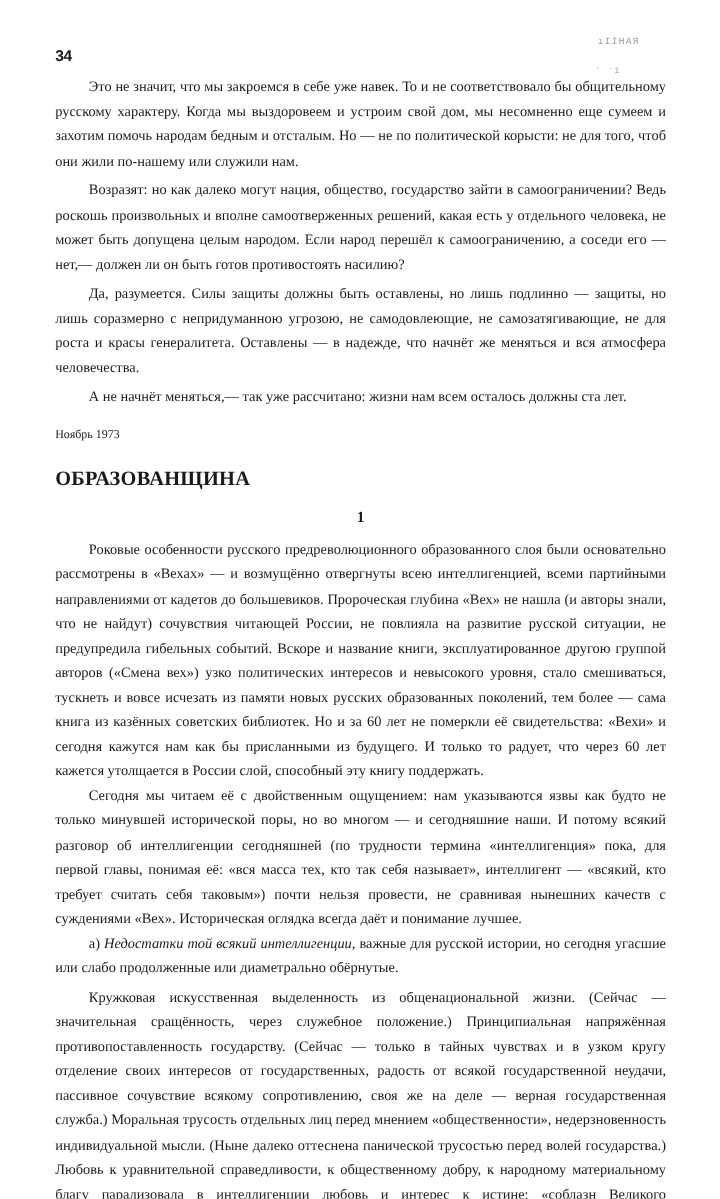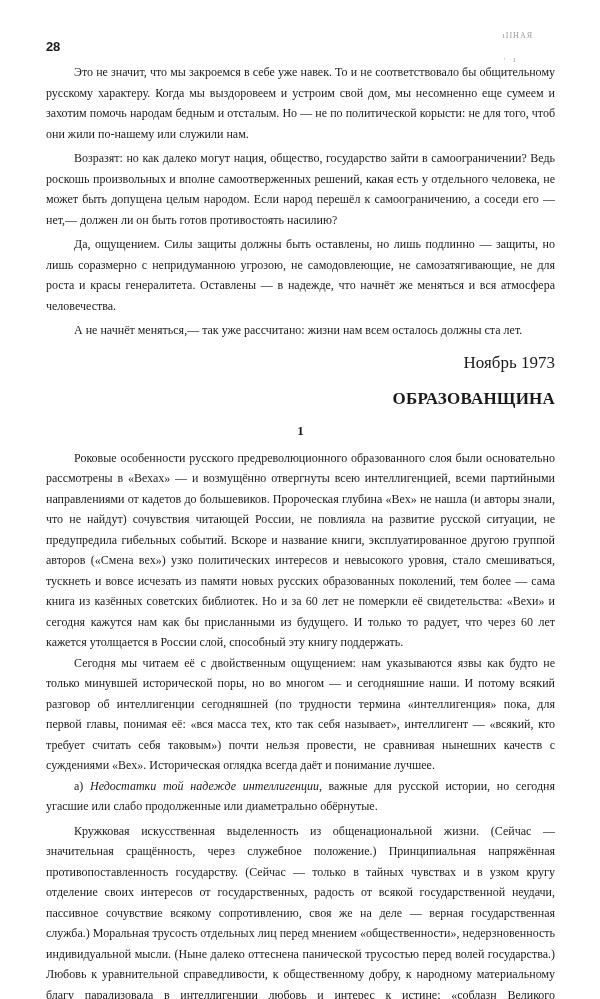--- a/index.html
+++ b/index.html
@@ -39,45 +39,44 @@
       position: absolute;
       right: 0;
       top: 4px;
       font-family: "Liberation Sans", "DejaVu Sans", sans-serif;
       font-weight: bold;
       font-size: 14.5px;
       letter-spacing: 0.3px;
     }
     .stamp-mark {
       position: absolute;
-      font-family: Liberation Serif, serif;
+      font-family: Liberation Mono, monospace;
       font-size: 8px;
       color: #9a9a9a;
       letter-spacing: 1px;
     }
     .stamp-top { right: 22px; top: -5px; }
     .stamp-bottom { right: 38px; top: 20px; font-size: 7px; }
     p {
       margin: 0;
       font-size: 12px;
       line-height: 20.5px;
       text-align: justify;
       text-indent: 28px;
       hyphens: manual;
     }
     p.para-gap { margin-top: 4px; }
     .dateline {
       margin-top: 12px;
-      font-size: 17px;
+      font-size: 10px;
       line-height: 20px;
-      text-align: right;
     }
     .chapter-title {
       margin-top: 15px;
-      text-align: right;
+      text-align: left;
       font-family: "Liberation Serif", "DejaVu Serif", serif;
       font-weight: bold;
       font-size: 17px;
       letter-spacing: 0.2px;
       line-height: 22px;
     }
     .section-number {
       margin-top: 12px;
       text-align: center;
       font-weight: bold;
@@ -86,38 +85,38 @@
       margin-bottom: 8px;
     }
     .italic { font-style: italic; }
   </style>
 </head>
 <body>
 
 <div class="page">
 
   <div class="running-head">
-    <span class="page-number">28</span>
+    <span class="page-number">34</span>
     <span class="stamp-mark stamp-top">ıIIНАЯ</span>
     <span class="stamp-mark stamp-bottom">ʼ ˑ1</span>
   </div>
 
   <div>
     <p>Это не значит, что мы закроемся в себе уже навек. То и не соответствовало бы общительному русскому характеру. Когда мы выздоровеем и устроим свой дом, мы несомненно еще сумеем и захотим помочь народам бедным и отсталым. Но — не по по­литической корысти: не для того, чтоб они жили по-нашему или служили нам.</p>
     <p class="para-gap">Возразят: но как далеко могут нация, общество, государство зайти в самоограни­чении? Ведь роскошь произвольных и вполне самоотверженных решений, какая есть у отдельного человека, не может быть допущена целым народом. Если народ перешёл к самоограничению, а соседи его — нет,— должен ли он быть готов противостоять насилию?</p>
-    <p class="para-gap">Да, ощущением. Силы защиты должны быть оставлены, но лишь подлинно — за­щиты, но лишь соразмерно с непридуманною угрозою, не самодовлеющие, не самоза­тягивающие, не для роста и красы генералитета. Оставлены — в надежде, что начнёт же меняться и вся атмосфера человечества.</p>
+    <p class="para-gap">Да, разумеется. Силы защиты должны быть оставлены, но лишь подлинно — за­щиты, но лишь соразмерно с непридуманною угрозою, не самодовлеющие, не самоза­тягивающие, не для роста и красы генералитета. Оставлены — в надежде, что начнёт же меняться и вся атмосфера человечества.</p>
     <p class="para-gap">А не начнёт меняться,— так уже рассчитано: жизни нам всем осталось должны ста лет.</p>
     <div class="dateline">Ноябрь 1973</div>
   </div>
 
   <div>
     <div class="chapter-title">ОБРАЗОВАНЩИНА</div>
     <div class="section-number">1</div>
 
     <p>Роковые особенности русского предреволюционного образованного слоя были ос­новательно рассмотрены в «Вехах» — и возмущённо отвергнуты всею интеллигенцией, всеми партийными направлениями от кадетов до большевиков. Пророческая глубина «Вех» не нашла (и авторы знали, что не найдут) сочувствия читающей России, не по­влияла на развитие русской ситуации, не предупредила гибельных событий. Вскоре и название книги, эксплуатированное другою группой авторов («Смена вех») узко поли­тических интересов и невысокого уровня, стало смешиваться, тускнеть и вовсе исче­зать из памяти новых русских образованных поколений, тем более — сама книга из ка­зённых советских библиотек. Но и за 60 лет не померкли её свидетельства: «Вехи» и сегодня кажутся нам как бы присланными из будущего. И только то радует, что через 60 лет кажется утолщается в России слой, способный эту книгу поддержать.</p>
     <p>Сегодня мы читаем её с двойственным ощущением: нам указываются язвы как буд­то не только минувшей исторической поры, но во многом — и сегодняшние наши. И по­тому всякий разговор об интеллигенции сегодняшней (по трудности термина «интел­лигенция» пока, для первой главы, понимая её: «вся масса тех, кто так себя называет», интеллигент — «всякий, кто требует считать себя таковым») почти нельзя провести, не сравнивая нынешних качеств с суждениями «Вех». Историческая оглядка всегда даёт и понимание лучшее.</p>
 
-    <p><span>а) </span><span class="italic">Недостатки той надежде интеллигенции,</span><span> важные для русской истории, но се­годня угасшие или слабо продолженные или диаметрально обёрнутые.</span></p>
+    <p><span>а) </span><span class="italic">Недостатки той всякий интеллигенции,</span><span> важные для русской истории, но се­годня угасшие или слабо продолженные или диаметрально обёрнутые.</span></p>
 
     <p class="para-gap">Кружковая искусственная выделенность из общенациональной жизни. (Сейчас — значительная сращённость, через служебное положение.) Принципиальная напряжён­ная противопоставленность государству. (Сейчас — только в тайных чувствах и в уз­ком кругу отделение своих интересов от государственных, радость от всякой государст­венной неудачи, пассивное сочувствие всякому сопротивлению, своя же на деле — вер­ная государственная служба.) Моральная трусость отдельных лиц перед мнением «об­щественности», недерзновенность индивидуальной мысли. (Ныне далеко оттеснена па­нической трусостью перед волей государства.) Любовь к уравнительной справедливости, к общественному добру, к народному материальному благу парализовала в интелли­генции любовь и интерес к истине; «соблазн Великого Инквизитора»: да сгинет истина, если от этого люди станут счастливее. (Теперь таких широких забот вовсе нет. Теперь: да сгинет истина, если этой ценой сохранюсь я и моя семья.) Гипноз общей интелли­гентской веры, идейная нетерпимость ко всякой другой, ненависть как страстный эти­ческий импульс. (Ушла вся эта страстная наполненность.) Фанатизм, глухой к голосу жизни. (Ныне — прислушивание и подлаживание к практической обстановке.) Нет сло­ва, более непопулярного в интеллигентской среде, чем «смирение». (Сейчас подчини­</p>
   </div>
 
 </div>
 
 </body></html>

